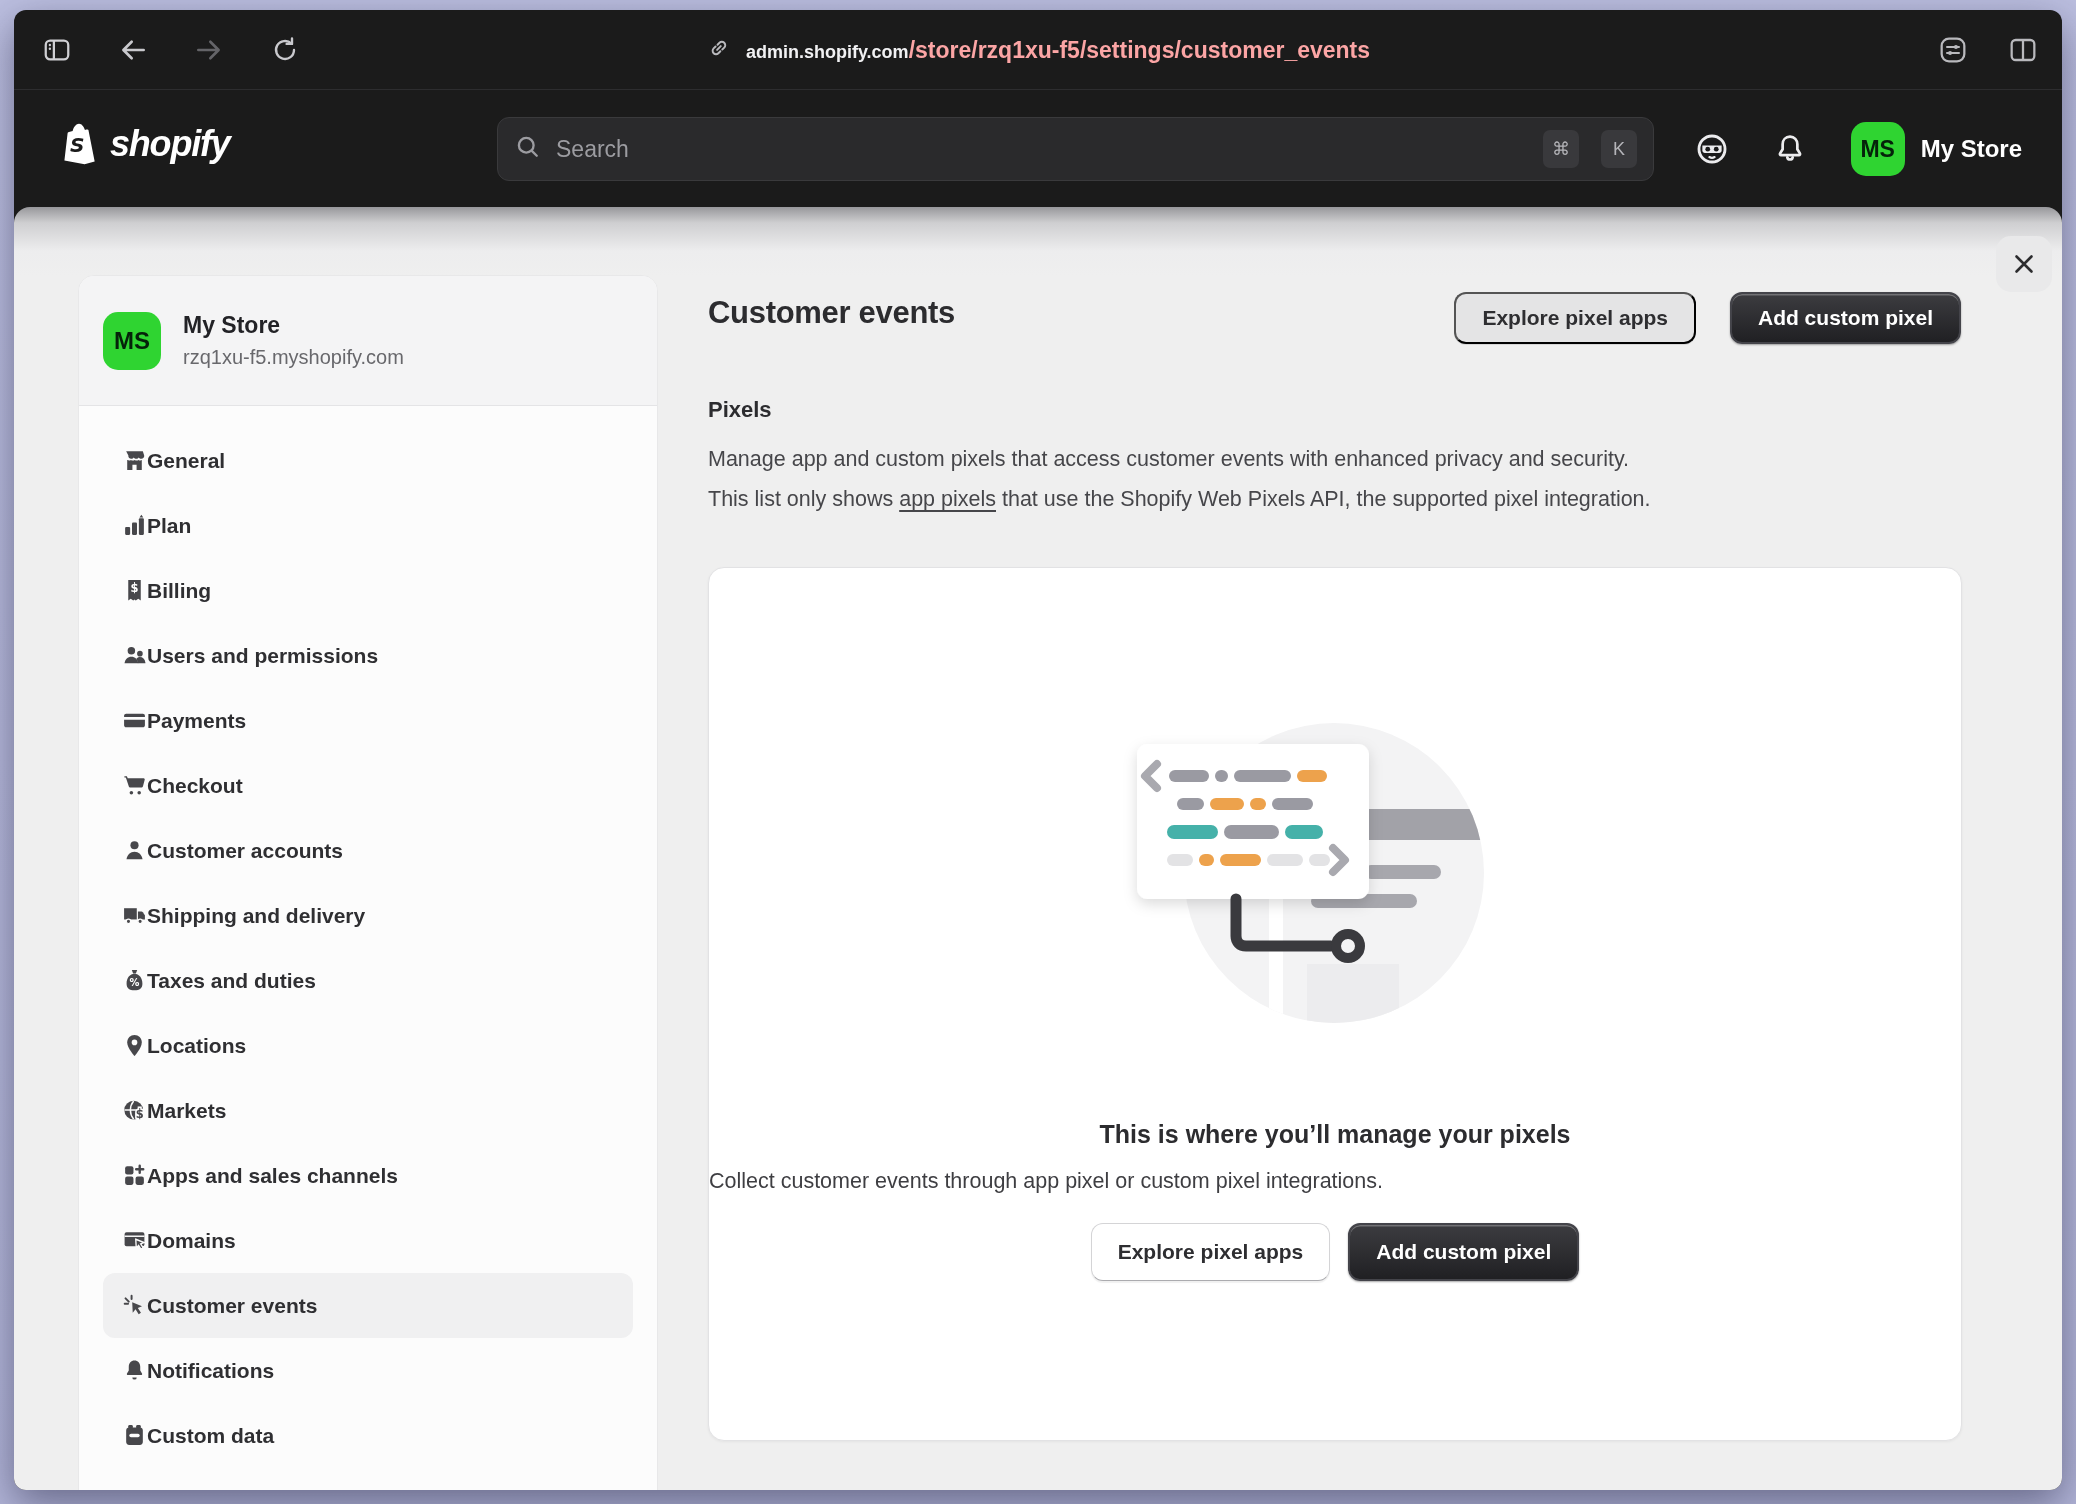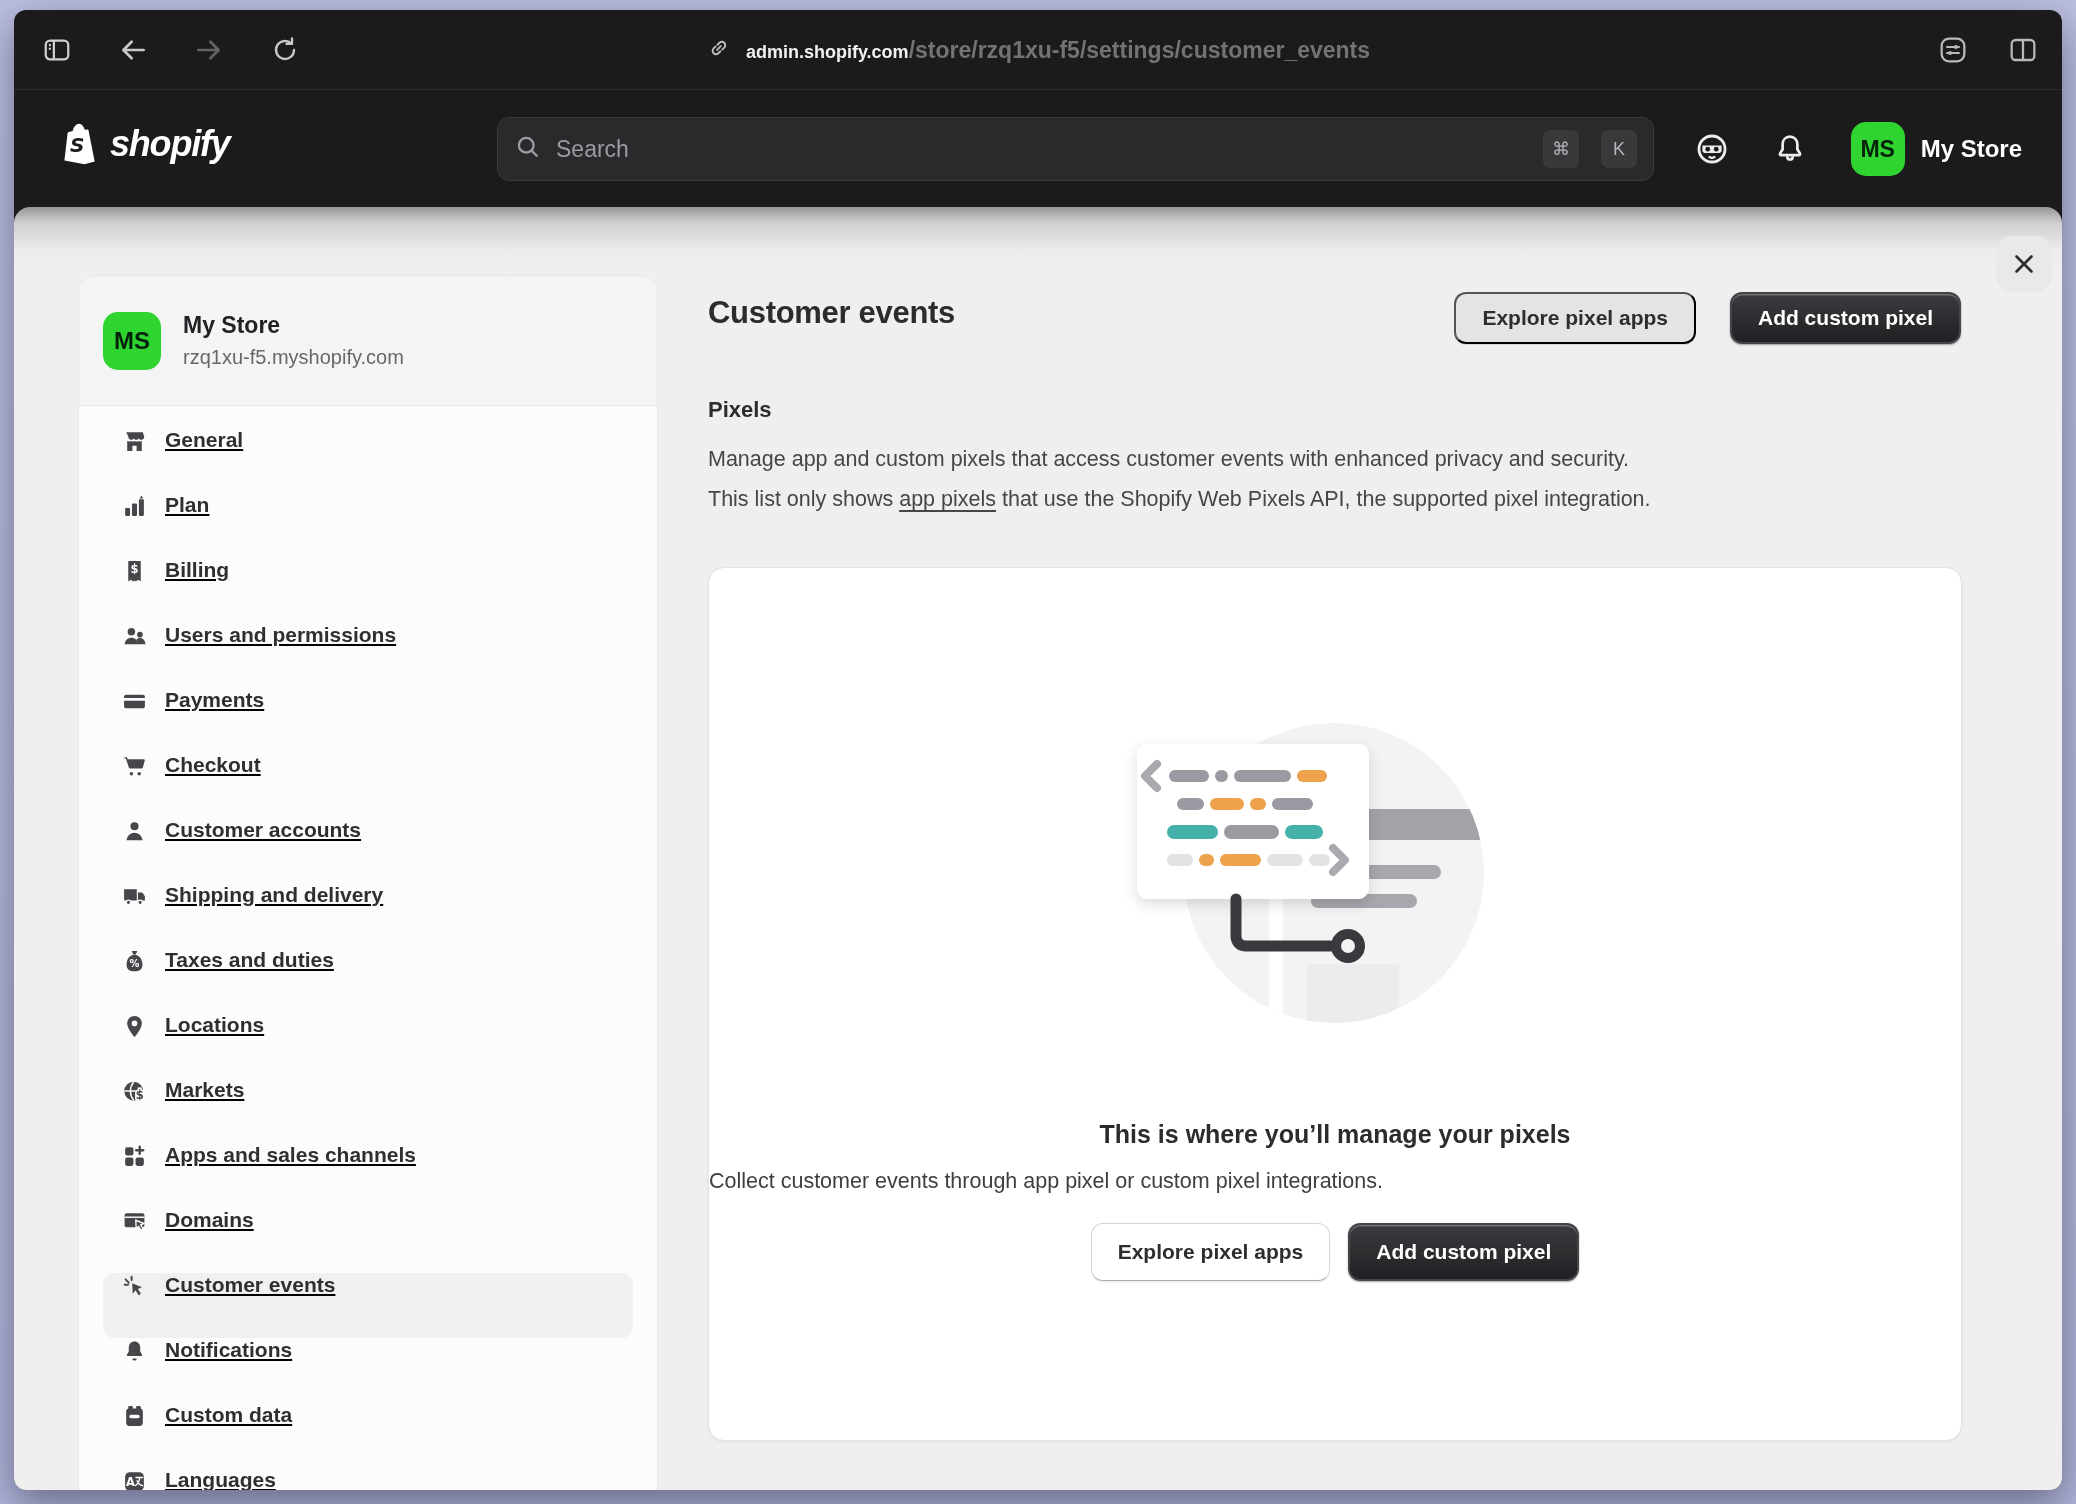--- a/index.html
+++ b/index.html
@@ -13,21 +13,21 @@
 
   
   .toolbar { position:absolute; left:0; top:0; width:100%; height:80px;
              border-bottom:1px solid #2d2d2f; display:flex; align-items:center; }
   .tb-icon { width:34px; height:34px; display:flex; align-items:center; justify-content:center; }
   .tb-left { display:flex; align-items:center; gap:42px; padding-left:26px; }
   .tb-right { position:absolute; right:22px; top:0; height:80px; display:flex; align-items:center; gap:36px; }
   .urlbox { position:absolute; left:50%; top:0; transform:translateX(-50%); height:80px;
             display:flex; align-items:center; gap:14px; white-space:nowrap; }
   .url-host { color:#f1f1f3; font-weight:700; font-size:18px; }
-  .url-path { color:#737373; font-weight:600; font-size:23px; }
+  .url-path { color:#fca5a5; font-weight:600; font-size:23px; }
 
   
   .appheader { position:absolute; left:0; top:81px; width:100%; height:116px; background:#1b1b1b; }
   .logo { position:absolute; left:44px; top:28px; display:flex; align-items:center; gap:8px; }
   .logo-word { color:#fff; font-size:36px; font-weight:700; letter-spacing:-1.2px; font-style:italic; }
   .searchbar { position:absolute; left:483px; top:26px; width:1157px; height:64px;
                background:#2a2a2c; border:1px solid #3a3a3c; border-radius:12px;
                display:flex; align-items:center; padding:0 16px; gap:14px; }
   .search-ph { color:#9c9ca1; font-size:23px; flex:1; }
   .kbd { background:#39393c; border-radius:7px; color:#b4b4b8; font-size:18px;
@@ -50,22 +50,22 @@
   
   .side-panel { position:absolute; left:64px; top:68px; width:580px; bottom:-20px;
                 background:#fcfcfc; border:1px solid #e8e8e9; border-radius:16px 16px 0 0;
                 overflow:hidden; }
   .store-card { height:130px; background:#f4f4f5; border-bottom:1px solid #e4e4e6;
                 display:flex; align-items:center; gap:22px; padding:0 24px; }
   .store-card .avatar { width:58px; height:58px; border-radius:15px; font-size:24px; }
   .store-card-name { font-size:23px; font-weight:700; color:#222226; }
   .store-card-domain { font-size:20px; color:#68686c; margin-top:7px; }
   .nav-list { padding-top:22px; }
-  .nav-item { height:65px; margin:0 24px; padding-left:18px; display:flex; align-items:flex-start;
-              gap:18px; border-radius:12px;text-decoration:underline; }
+  .nav-item { height:65px; margin:0 24px; padding-left:18px; display:flex; align-items:center;
+              border-radius:12px; }
   .nav-item.selected { background:#f0f0f1; }
   .nav-icon { width:26px; height:26px; display:flex; align-items:center; justify-content:center; }
   .nav-icon svg { width:25px; height:25px; fill:#47474b; }
   .nav-label { font-size:21px; font-weight:600; color:#2f2f32; }
 
   
   .page-title { position:absolute; left:694px; top:88px; font-size:31px; font-weight:700; color:#2c2c2f; letter-spacing:-.3px; }
   .btn { display:inline-flex; align-items:center; justify-content:center; border-radius:12px;
          font-size:21px; font-weight:600; color:#2e2e31; height:52px; padding:12px 26px; }
   .btn-gray { background:#e4e4e5; box-shadow:0 1px 0 rgba(0,0,0,.10); }

